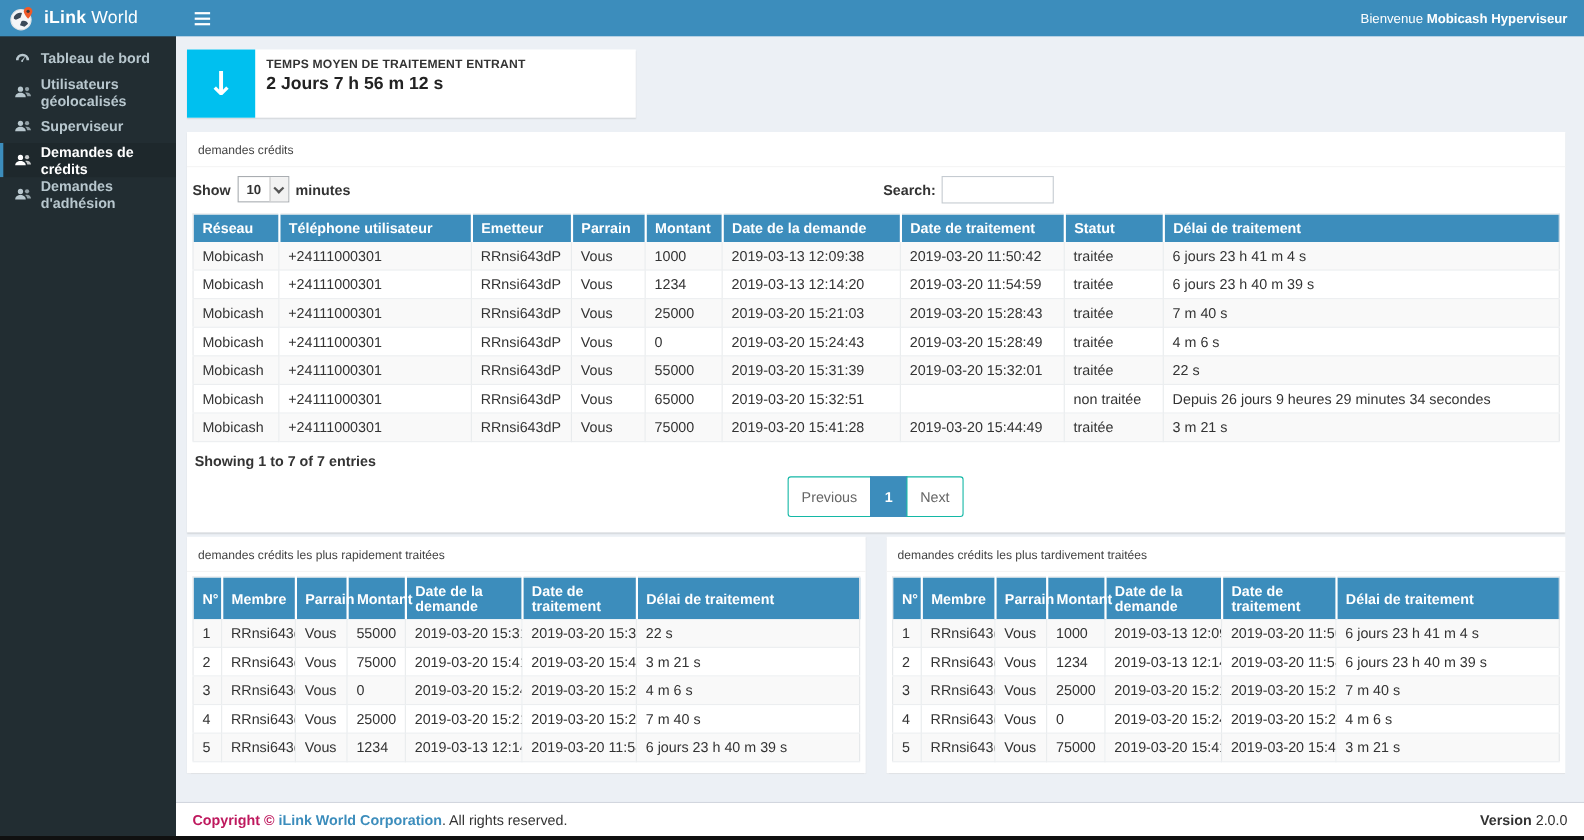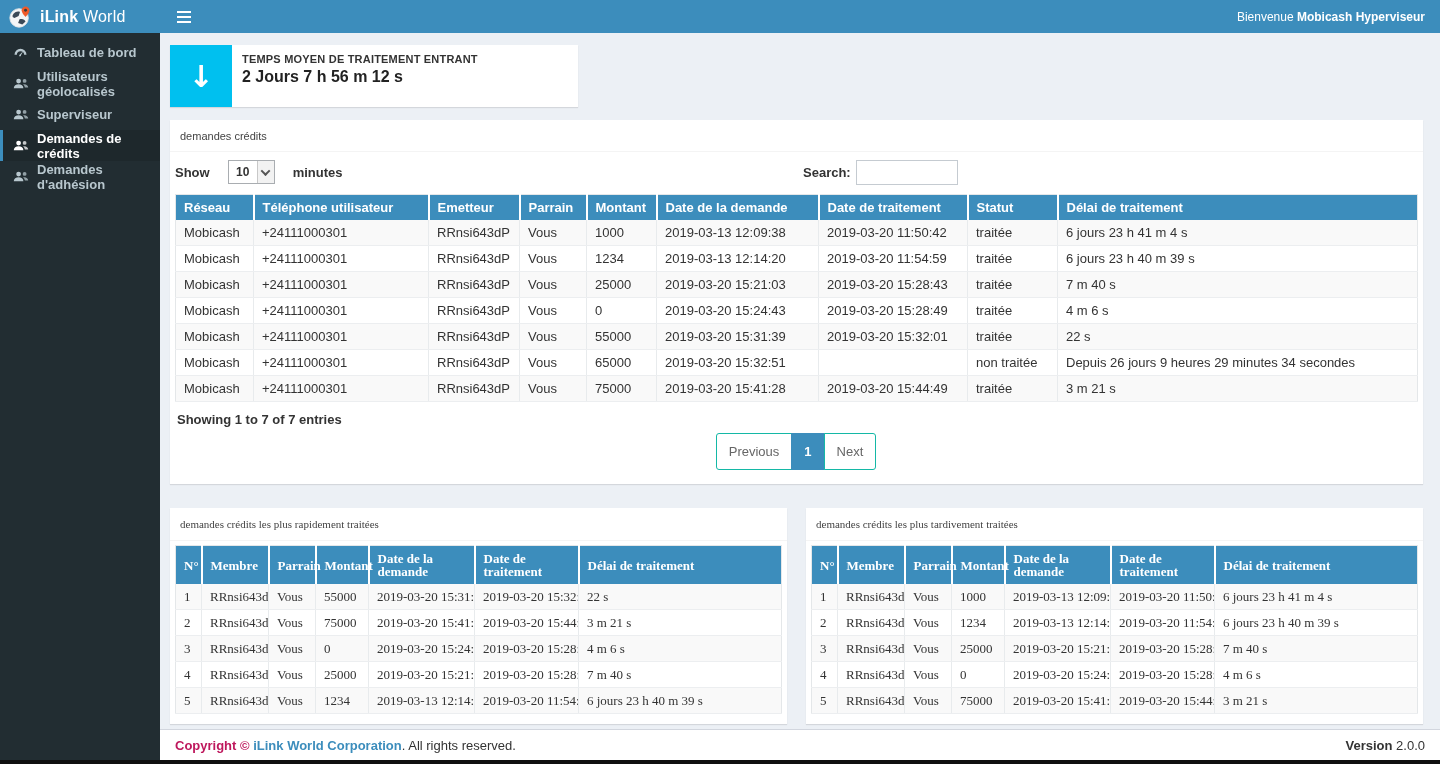--- a/index.html
+++ b/index.html
@@ -44,21 +44,21 @@
   .stat-title { font-size:11px; font-weight:bold; color:#333; text-transform:uppercase; letter-spacing:.2px; }
   .stat-value { font-size:16px; font-weight:bold; color:#222; margin-top:3px; }
 
   .box { background:#fff; box-shadow:0 1px 1px rgba(0,0,0,.1); }
   .box-header { padding:8px 10px; border-bottom:1px solid #f4f4f4; }
   .box-title { font-size:11px; color:#444; font-weight:normal; }
   .box-body { padding:4px 5px 10px 5px; }
 
   
   .dt-top { position:relative; height:32px; margin:4px 0 2px 0; }
-  .dt-length { display:flex; align-items:center; gap:18px; font-weight:bold; color:#333; }
+  .dt-length { display:flex; align-items:center; gap:6px; font-weight:bold; color:#333; }
   .fake-select { display:inline-flex; height:24px; border:1px solid #a9adb1; background:#fff;
     align-items:stretch; cursor:pointer; }
   .fake-select .val { width:28px; display:flex; align-items:center; justify-content:center; font-weight:bold; font-size:12px; }
   .fake-select .chev { width:17px; background:#f2f2f2; border-left:1px solid #c8c8c8;
     display:flex; align-items:center; justify-content:center; }
   .fake-select .chev i { display:block; width:7px; height:7px; border-right:2px solid #555;
     border-bottom:2px solid #555; transform:rotate(45deg) translate(-1px,-1px); }
   .dt-search { position:absolute; left:628px; top:0; display:flex; align-items:center; gap:5px; font-weight:bold; }
   .dt-search input { width:102px; height:25px; border:1px solid #c5cbd1; background:#fff; padding:0 6px; font-size:13px; }
 
@@ -82,21 +82,21 @@
   .t-small col.c4{width:53px}.t-small col.c5{width:106px}.t-small col.c6{width:104px}
 
   .dt-info { margin:10px 0 0 2px; font-weight:bold; color:#333; }
   .dt-paginate { display:flex; justify-content:center; margin:6px 0 4px 0; }
   .page-btn { border:1px solid #14b8a6; background:#fff; color:#666; padding:10px 12px;
     font-size:13px; margin-left:-1px; cursor:pointer; }
   .page-btn.first { border-radius:3px 0 0 3px; }
   .page-btn.last { border-radius:0 3px 3px 0; }
   .page-btn.active { background:#3c8dbc; border-color:#3c8dbc; color:#fff; font-weight:bold; }
 
-  .bottom-row { display:flex; gap:19px; margin-top:24px;font-family:Liberation Serif, serif; }
+  .bottom-row { display:flex; gap:19px; margin-top:4px; }
   .bottom-row .box { flex:1; }
 
   
   .footer { position:absolute; left:160px; top:729px; right:0; height:31px; background:#fff;
     border-top:1px solid #d2d6de; display:flex; align-items:center; justify-content:space-between;
     padding:0 15px; z-index:2; }
   .footer .left b { font-weight:bold; color:#be185d; }
   .footer a { color:#3c8dbc; font-weight:bold; text-decoration:none; cursor:pointer; }
   .footer .right b { font-weight:bold; }
   .bottom-strip { position:absolute; left:0; top:760px; width:1440px; height:4px; background:#101010; z-index:5; }

